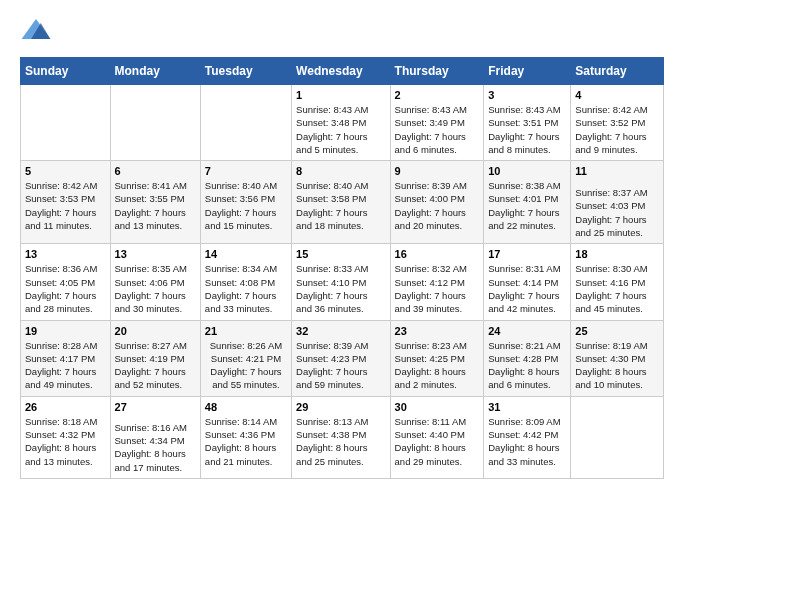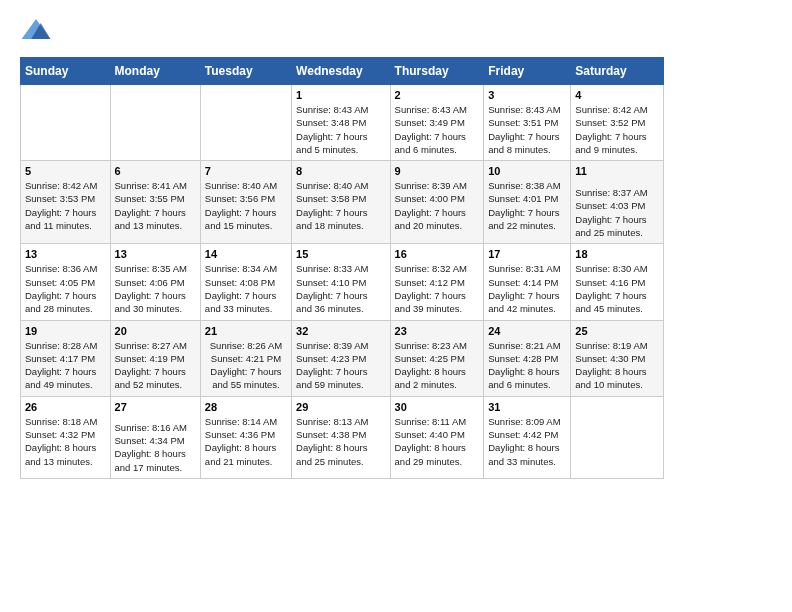--- a/index.html
+++ b/index.html
@@ -319,21 +319,21 @@
 and 13 minutes.</div>
           </td>
           <td>
             <div class="day-number">27</div>
             <div class="day-info" style="white-space: pre-line; margin-top: 8px;">Sunrise: 8:16 AM
 Sunset: 4:34 PM
 Daylight: 8 hours
 and 17 minutes.</div>
           </td>
           <td>
-            <div class="day-number">28</div>
+            <div class="day-number">48</div>
             <div class="day-info" style="white-space: pre-line;">Sunrise: 8:14 AM
 Sunset: 4:36 PM
 Daylight: 8 hours
 and 21 minutes.</div>
           </td>
           <td>
             <div class="day-number">29</div>
             <div class="day-info" style="white-space: pre-line;">Sunrise: 8:13 AM
 Sunset: 4:38 PM
 Daylight: 8 hours

